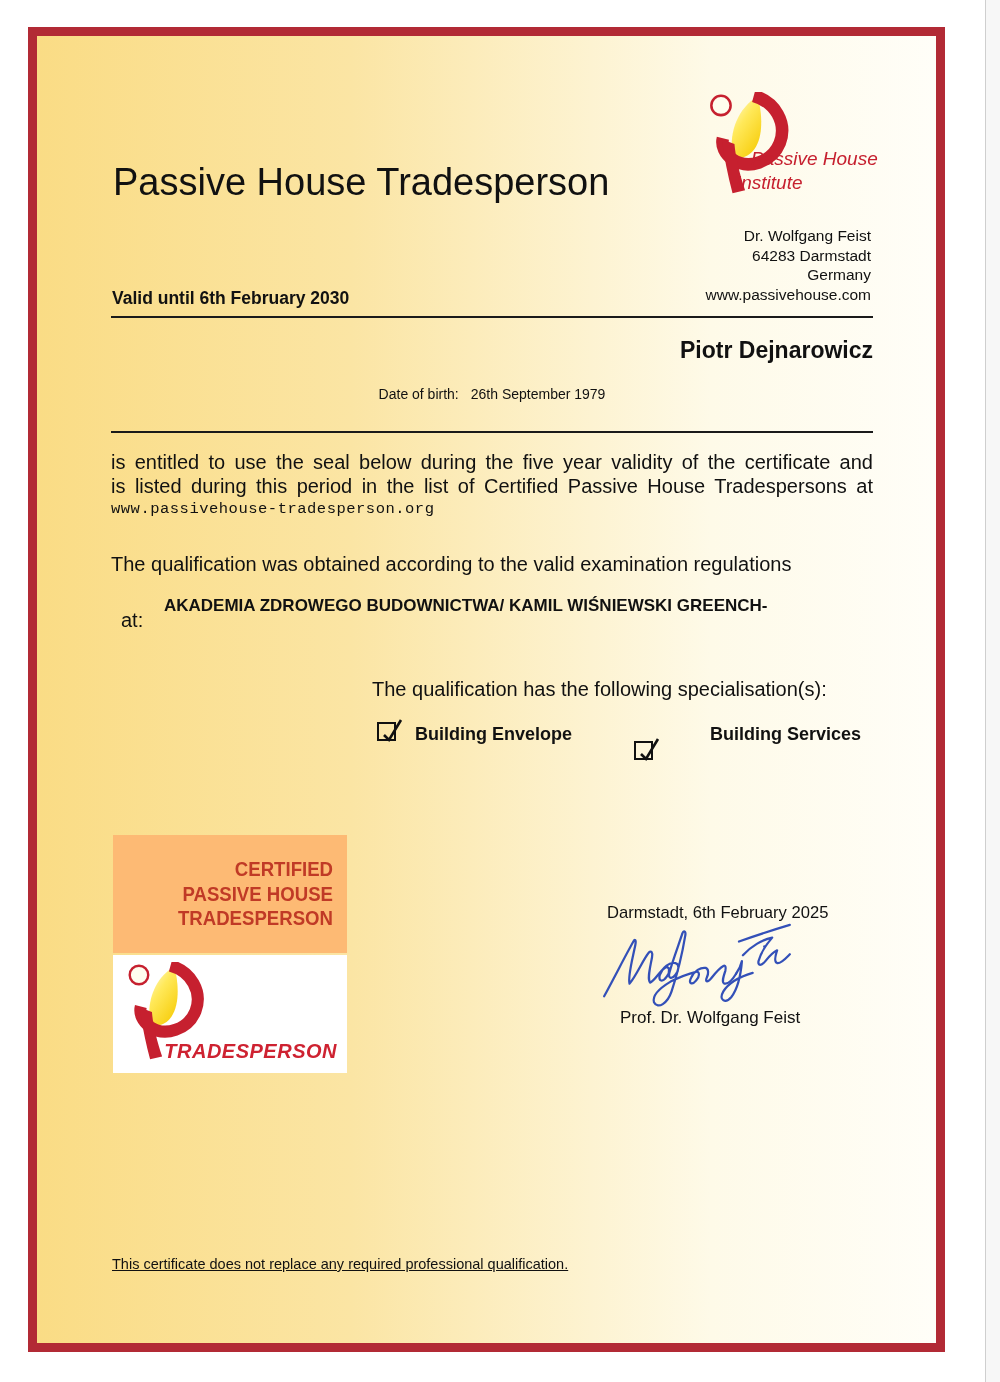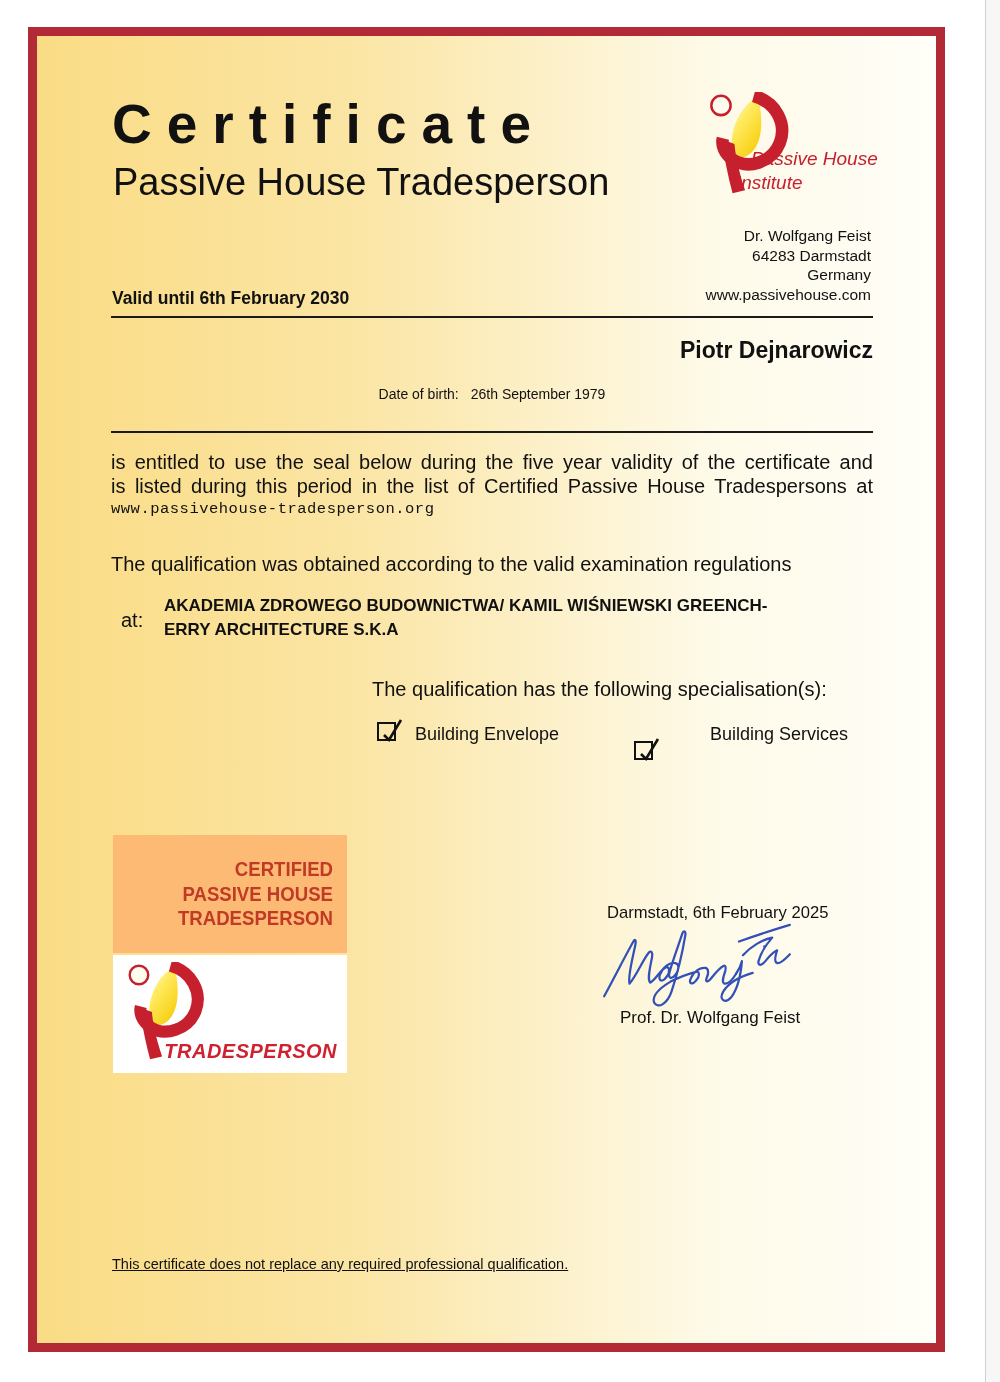--- a/index.html
+++ b/index.html
@@ -23,21 +23,21 @@
   .contact{font-size:15.5px;line-height:19.5px;text-align:right;}
   .valid{font-size:17.5px;font-weight:bold;}
   .rule{height:2px;background:#1a1a1a;}
   .name{font-size:23px;font-weight:bold;text-align:right;width:762px;}
   .dob{font-size:14px;text-align:center;width:762px;}
   .dob .gap{display:inline-block;width:12px;}
   .body-text{font-size:20px;line-height:24px;}
   .jline{width:762px;text-align:justify;text-align-last:justify;}
   .mono{font-family:"Liberation Mono",monospace;font-size:15.5px;letter-spacing:0.5px;}
   .inst{font-size:17px;font-weight:bold;line-height:24px;}
-  .spec-label{font-size:18px;font-weight:normal;}
+  .spec-label{font-size:18px;font-weight:bold;}
   .checkbox{width:19px;height:19px;box-sizing:border-box;border:2px solid #111;position:relative;}
   .checkbox svg{position:absolute;left:0px;top:-10px;overflow:visible;}
   .seal{width:234px;height:238px;}
   .seal-orange{
     position:absolute;left:0;top:0;width:234px;height:118px;background:#fdba74;
     box-sizing:border-box;padding:22px 14px 0 0;
   }
   .seal-orange-text{
     text-align:right;font-weight:bold;font-size:20px;line-height:24.5px;color:#C03A26;
     transform:scaleX(0.93);transform-origin:right top;white-space:nowrap;
@@ -55,21 +55,20 @@
 </style>
 </head>
 <body>
 
 <div class="stage">
 
   <div class="page-edge"></div>
 
   <div class="frame"></div>
 
-  <div class="abs title" style="left:112px;top:97px;">Certificate</div>
   <div class="abs subtitle" style="left:113px;top:163px;">Passive House Tradesperson</div>
 
   <div class="abs" style="left:703px;top:92px;width:88px;height:106px;">
     <svg width="88" height="106" viewBox="0 0 90 110">
       <defs>
         <linearGradient id="flame1" x1="0" y1="0" x2="0.7" y2="1">
           <stop offset="0" stop-color="#FFFBDC"></stop>
           <stop offset="0.45" stop-color="#FFE95A"></stop>
           <stop offset="1" stop-color="#F7CE0F"></stop>
         </linearGradient>
@@ -101,21 +100,20 @@
 
   <div class="abs rule" style="left:111px;top:431px;width:762px;"></div>
 
   <div class="abs body-text jline" style="left:111px;top:450px;">is entitled to use the seal below during the five year validity of the certificate and</div>
   <div class="abs body-text jline" style="left:111px;top:474px;">is listed during this period in the list of Certified Passive House Tradespersons at</div>
   <div class="abs mono" style="left:111px;top:500px;">www.passivehouse-tradesperson.org</div>
 
   <div class="abs body-text" style="left:111px;top:552px;">The qualification was obtained according to the valid examination regulations</div>
   <div class="abs body-text" style="left:121px;top:608px;">at:</div>
   <div class="abs inst" style="left:164px;top:594px;">AKADEMIA ZDROWEGO BUDOWNICTWA/ KAMIL WIŚNIEWSKI GREENCH-</div>
-  <div class="abs inst" style="left:164px;top:618px;">ERRY ARCHITECTURE S.K.A</div>
 
   <div class="abs body-text" style="left:372px;top:677px;">The qualification has the following specialisation(s):</div>
 
   <div class="abs checkbox" style="left:377px;top:722px;">
     <svg width="26" height="30" viewBox="0 0 26 30">
       <polyline points="5,21 10,26 22,6" fill="none" stroke="#111" stroke-width="2.6"></polyline>
     </svg>
   </div>
   <div class="abs spec-label" style="left:415px;top:724px;">Building Envelope</div>
 

